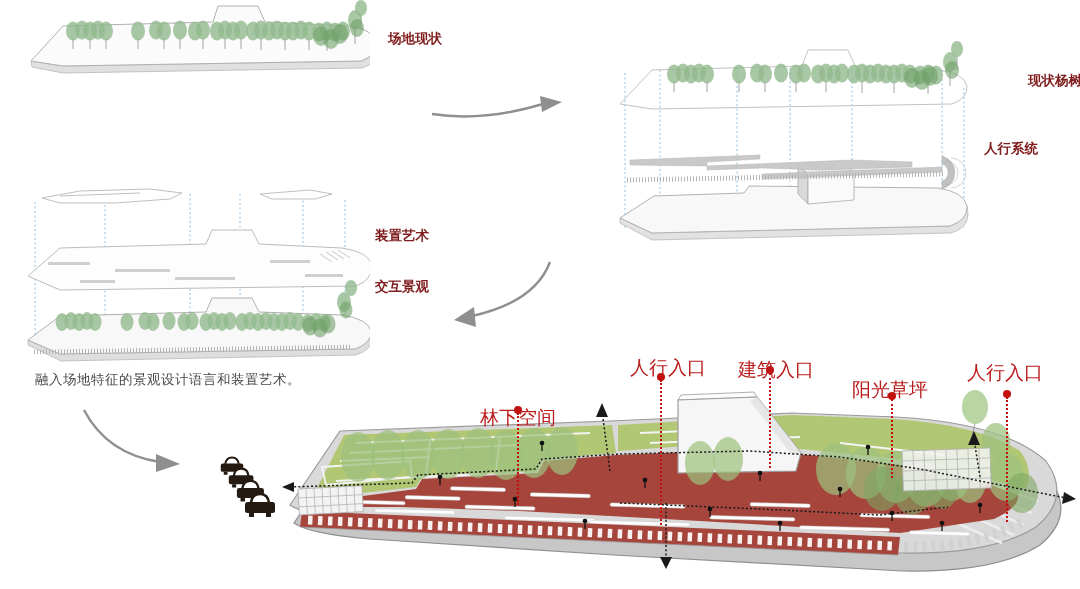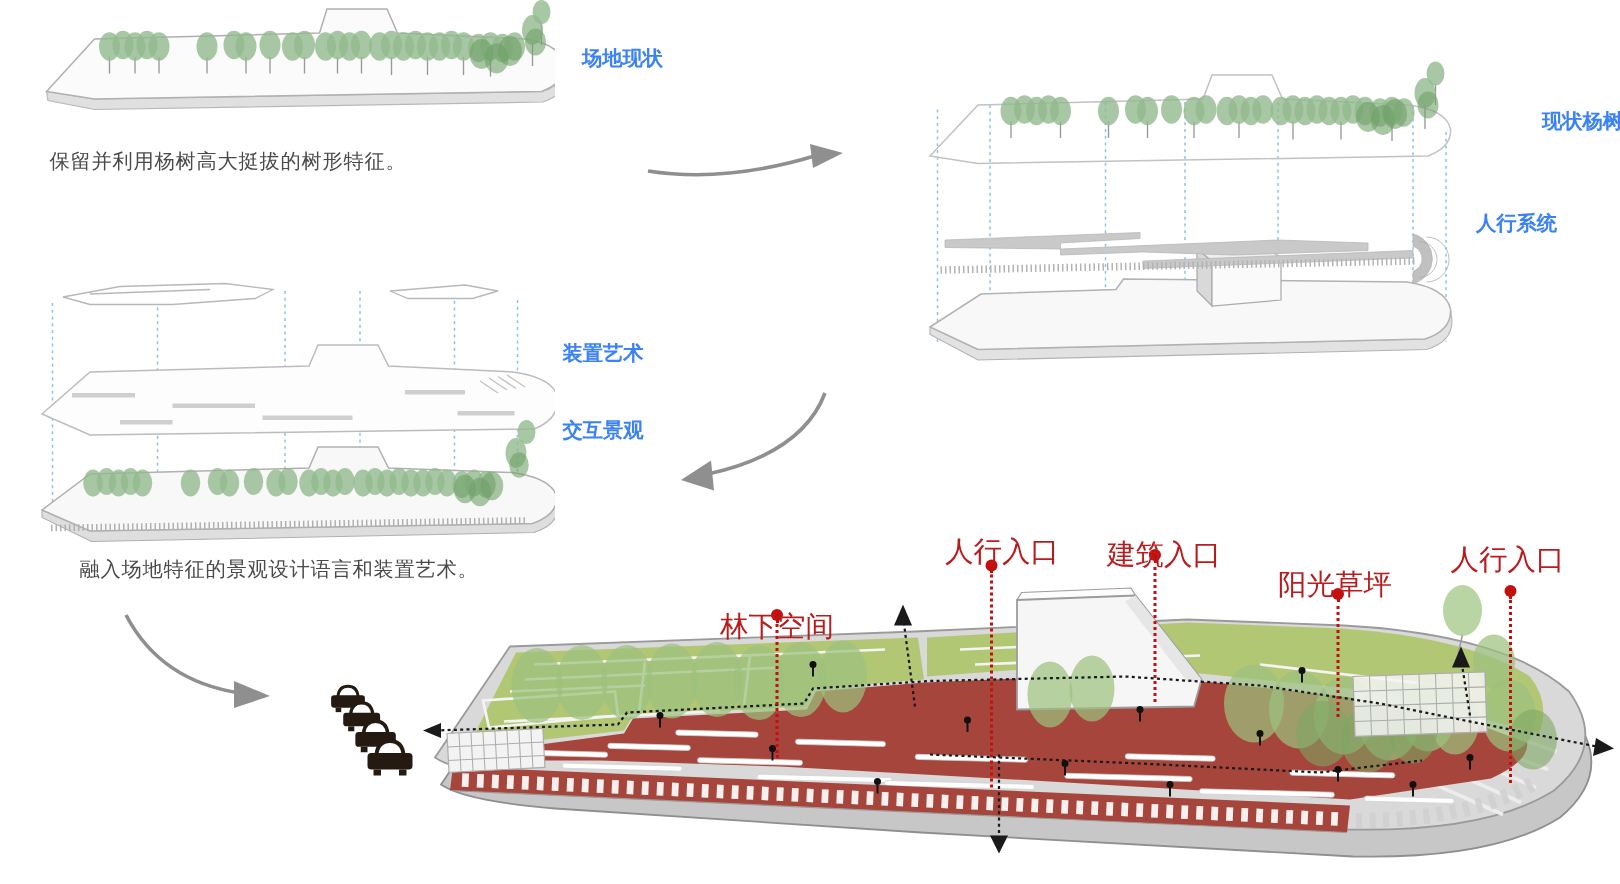--- a/index.html
+++ b/index.html
@@ -1,19 +1,19 @@
 <!DOCTYPE html>
 <html><head>
 <meta charset="utf-8">
 <style>
   html,body{margin:0;padding:0;background:#fff;}
   #stage{position:relative;width:1080px;height:589px;background:#fff;overflow:hidden;
          font-family:"Liberation Sans","DejaVu Sans",sans-serif;}
   .abs{position:absolute;}
-  .layer-label{position:absolute;font-weight:700;font-size:13.5px;color:#3b82f6;white-space:nowrap;}
+  .layer-label{position:absolute;font-weight:700;font-size:13.5px;color:#7f1d1d;white-space:nowrap;}
   .caption{position:absolute;font-size:13.5px;color:#4a4a4a;white-space:nowrap;letter-spacing:.5px;}
   .fin-label{position:absolute;font-weight:400;font-size:19px;color:#b91c1c;white-space:nowrap;transform:translateX(-50%);}
   .leader{position:absolute;width:0;border-left:2px dotted #c40f0f;}
   .leader .dot{position:absolute;left:-5px;top:-7px;width:8px;height:8px;border-radius:50%;background:#c40f0f;}
   svg{display:block;}
 </style>
 </head>
 <body>
 
 <div id="stage">
@@ -74,21 +74,20 @@
         <ellipse cx="336" cy="8" rx="6" ry="8"></ellipse>
     </g>
     <g fill="#6fa069" fill-opacity="0.6">
       <ellipse cx="296" cy="36" rx="8" ry="10"></ellipse>
         <ellipse cx="306" cy="39" rx="8" ry="10"></ellipse>
       <ellipse cx="315" cy="34" rx="8" ry="10"></ellipse>
         <ellipse cx="332" cy="28" rx="7" ry="9"></ellipse>
     </g>
   </svg>
   <div class="layer-label" style="left:388px;top:30px;">场地现状</div>
-  <div class="caption" style="left:33px;top:99px;">保留并利用杨树高大挺拔的树形特征。</div>
 
   <svg class="abs" style="left:428px;top:86px;" width="140" height="45" viewBox="0 0 140 45">
     <path d="M4,28 Q55,36 115,18" fill="none" stroke="#8f8f8f" stroke-width="2.4"></path>
     <polygon points="112,10 134,16 114,26" fill="#8f8f8f"></polygon>
   </svg>
 
   <svg class="abs" style="left:612px;top:28px;" width="372" height="230" viewBox="0 0 372 230">
 
     <g stroke="#8fc2e6" stroke-width="1" stroke-dasharray="2,2.5">
       <line x1="13" y1="45" x2="13" y2="200"></line>
@@ -244,21 +243,21 @@
     </g>
     <g fill="#6fa069" fill-opacity="0.6">
       <ellipse cx="290" cy="144" rx="7.5" ry="9.5"></ellipse>
         <ellipse cx="300" cy="146" rx="7.5" ry="9.5"></ellipse>
       <ellipse cx="308" cy="142" rx="7.5" ry="9.5"></ellipse>
         <ellipse cx="326" cy="128" rx="6.5" ry="8.5"></ellipse>
     </g>
   </svg>
   <div class="layer-label" style="left:375px;top:195px;margin-top:32px;">装置艺术</div>
   <div class="layer-label" style="left:375px;top:278px;">交互景观</div>
-  <div class="caption" style="left:53px;top:371px;">融入场地特征的景观设计语言和装置艺术。</div>
+  <div class="caption" style="left:35px;top:371px;">融入场地特征的景观设计语言和装置艺术。</div>
 
   <svg class="abs" style="left:72px;top:402px;" width="115" height="80" viewBox="0 0 115 80">
     <path d="M12,8 Q35,52 88,60" fill="none" stroke="#8f8f8f" stroke-width="2.4"></path>
     <polygon points="84,52 108,62 84,70" fill="#8f8f8f"></polygon>
   </svg>
 
   <svg class="abs" style="left:198px;top:452px;" width="100" height="80" viewBox="0 0 100 80">
     <defs>
       <g id="carIcon">
         <path d="M7,11 Q8,2 16,2 Q24,2 25,11" fill="#fff" stroke="#241a12" stroke-width="2.6"></path>

